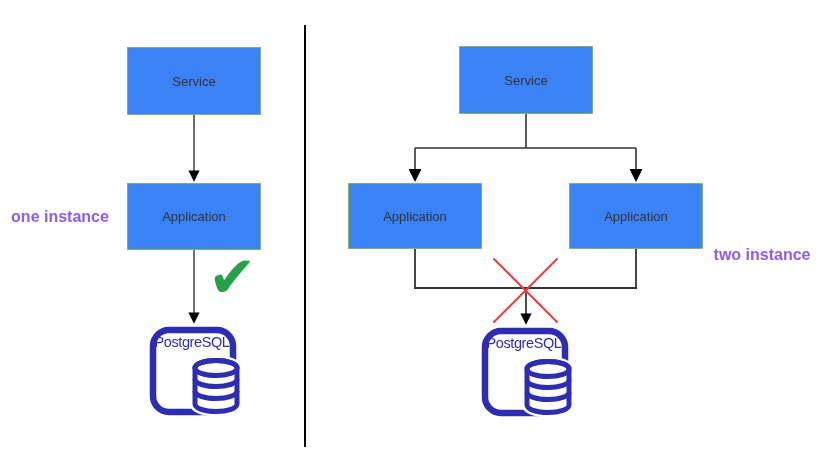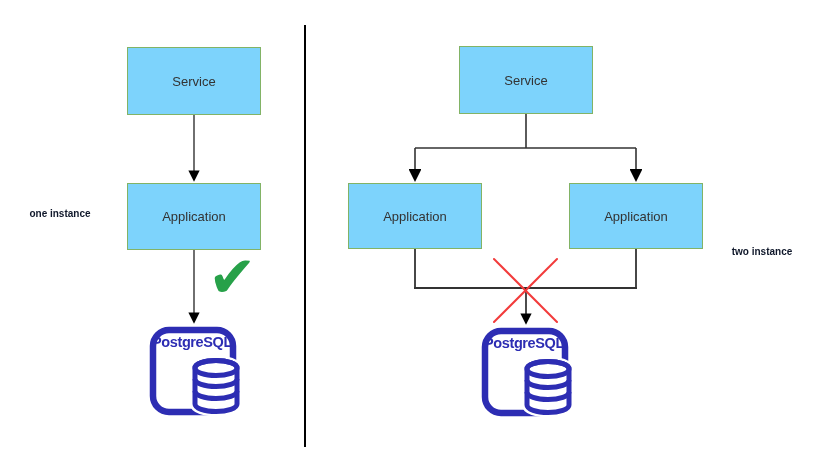--- a/index.html
+++ b/index.html
@@ -2,43 +2,43 @@
 <html><head>
 <meta charset="utf-8">
 <style>
   html,body{margin:0;padding:0;background:#fff;}
   #canvas{
     position:relative;width:825px;height:472px;background:#ffffff;overflow:hidden;
     font-family:"Liberation Sans",sans-serif;
   }
   .lines-layer{position:absolute;left:0;top:0;width:825px;height:472px;z-index:1;}
   .node{
-    position:absolute;z-index:2;background:#7dd3fc;border:1px solid #82b366;
+    position:absolute;z-index:2;background:#3b82f6;border:1px solid #82b366;
     display:flex;align-items:center;justify-content:center;
     font-size:13px;color:#333333;box-sizing:border-box;
   }
   .svc-left{left:127px;top:47px;width:134px;height:68px;}
   .app-left{left:127px;top:183px;width:134px;height:67px;}
   .svc-right{left:459px;top:46px;width:134px;height:68px;}
   .app-right-1{left:348px;top:183px;width:134px;height:66px;}
   .app-right-2{left:569px;top:183px;width:134px;height:66px;}
   .caption{
-    position:absolute;z-index:2;font-size:10px;font-weight:bold;color:#0f172a;
+    position:absolute;z-index:2;font-size:16px;font-weight:bold;color:#8b5cf6;
     width:100px;text-align:center;
   }
   .caption-left{left:10px;top:208px;}
   .caption-right{left:712px;top:208px;margin-top:38px;}
   .divider{position:absolute;z-index:2;left:304px;top:25px;width:2px;height:422px;background:#000;}
   .pgicon{position:absolute;z-index:3;width:92px;height:92px;}
   .pg-left{left:148px;top:325px;}
   .pg-right{left:480px;top:326px;}
   .pgicon svg{position:absolute;left:0;top:0;overflow:visible;}
   .pglabel{
     position:absolute;left:0;top:9px;width:88px;text-align:center;
-    font-size:14.5px;font-weight:bold;color:#2d2db3;letter-spacing:-0.4px;z-index:4;
+    font-size:14.5px;font-weight:normal;color:#2d2db3;letter-spacing:-0.4px;z-index:4;
   }
   .checkmark{
     position:absolute;z-index:3;left:208px;top:248px;font-size:58px;line-height:1;
     color:#27a149;
   }
 </style>
 </head>
 <body>
 
 <div id="canvas">

